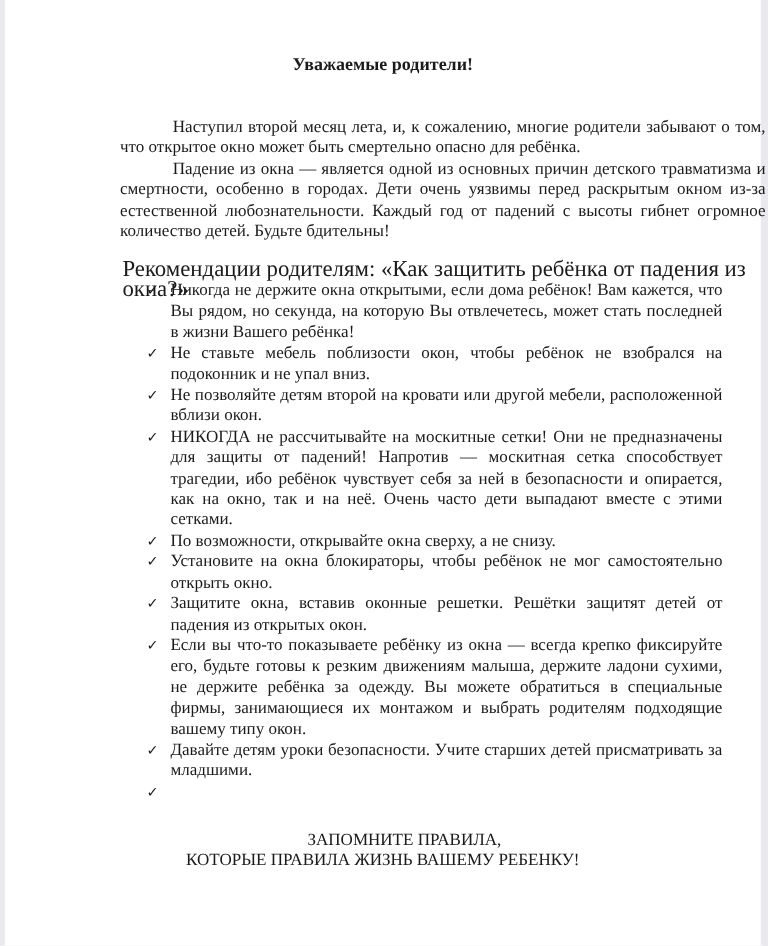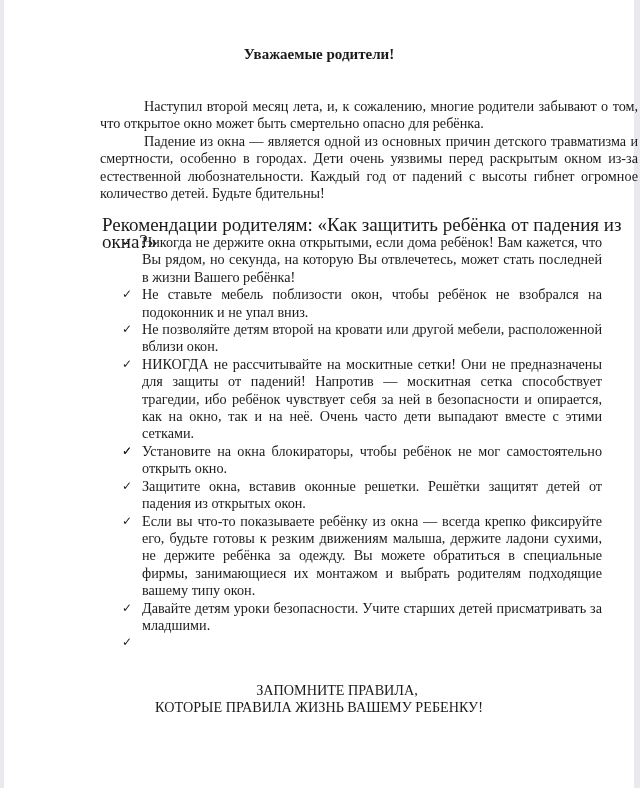--- a/index.html
+++ b/index.html
@@ -32,21 +32,21 @@
     font-size:14.2px; line-height:17.4px;
   }
   .list li { position:relative; padding-left:24px; text-align:justify; }
   .check {
     position:absolute; left:4px; top:0; font-family:"DejaVu Sans", sans-serif; font-size:12px;
   }
   .remember {
     position:absolute; top:682px; left:0; width:100%;
     text-align:center; font-size:14.2px; line-height:17.4px;
   }
-  .remember .l1 { padding-left:36px; }
+  .remember .l1 { padding-left:36px;margin-top:10px; }
   .sign {
     position:absolute; left:136px; top:731px; width:440px;
     font-size:14.2px; line-height:17.4px;
   }
   .sign-row { display:flex; justify-content:space-between; }
 </style>
 </head>
 <body>
 
 <div class="page">
@@ -57,21 +57,21 @@
     <p class="para">Падение из окна — является одной из основных причин детского травматизма и смертности, особенно в городах. Дети очень уязвимы перед раскрытым окном из-за естественной любознательности. Каждый год от падений с высоты гибнет огромное количество детей. Будьте бдительны!</p>
   </div>
 
   <div class="rec-heading">Рекомендации родителям: «Как защитить ребёнка от падения из окна?»</div>
 
   <ul class="list">
     <li><span class="check">✓</span><span>Никогда не держите окна открытыми, если дома ребёнок! Вам кажется, что Вы рядом, но секунда, на которую Вы отвлечетесь, может стать последней в жизни Вашего ребёнка!</span></li>
     <li><span class="check">✓</span><span>Не ставьте мебель поблизости окон, чтобы ребёнок не взобрался на подоконник и не упал вниз.</span></li>
     <li><span class="check">✓</span><span>Не позволяйте детям второй на кровати или другой мебели, расположенной вблизи окон.</span></li>
     <li><span class="check">✓</span><span>НИКОГДА не рассчитывайте на москитные сетки! Они не предназначены для защиты от падений! Напротив — москитная сетка способствует трагедии, ибо ребёнок чувствует себя за ней в безопасности и опирается, как на окно, так и на неё. Очень часто дети выпадают вместе с этими сетками.</span></li>
-    <li><span class="check">✓</span></li>
+    <li><span class="check">✓</span><span>По возможности, открывайте окна сверху, а не снизу.</span></li>
     <li><span class="check">✓</span><span>Установите на окна блокираторы, чтобы ребёнок не мог самостоятельно открыть окно.</span></li>
     <li><span class="check">✓</span><span>Защитите окна, вставив оконные решетки. Решётки защитят детей от падения из открытых окон.</span></li>
     <li><span class="check">✓</span><span>Если вы что-то показываете ребёнку из окна — всегда крепко фиксируйте его, будьте готовы к резким движениям малыша, держите ладони сухими, не держите ребёнка за одежду. Вы можете обратиться в специальные фирмы, занимающиеся их монтажом и выбрать родителям подходящие вашему типу окон.</span></li>
     <li><span class="check">✓</span><span>Давайте детям уроки безопасности. Учите старших детей присматривать за младшими.</span></li>
     <li><span class="check">✓</span></li>
   </ul>
 
   <div class="remember">
     <div class="l1">ЗАПОМНИТЕ ПРАВИЛА,</div>
     <div>КОТОРЫЕ ПРАВИЛА ЖИЗНЬ ВАШЕМУ РЕБЕНКУ!</div>

